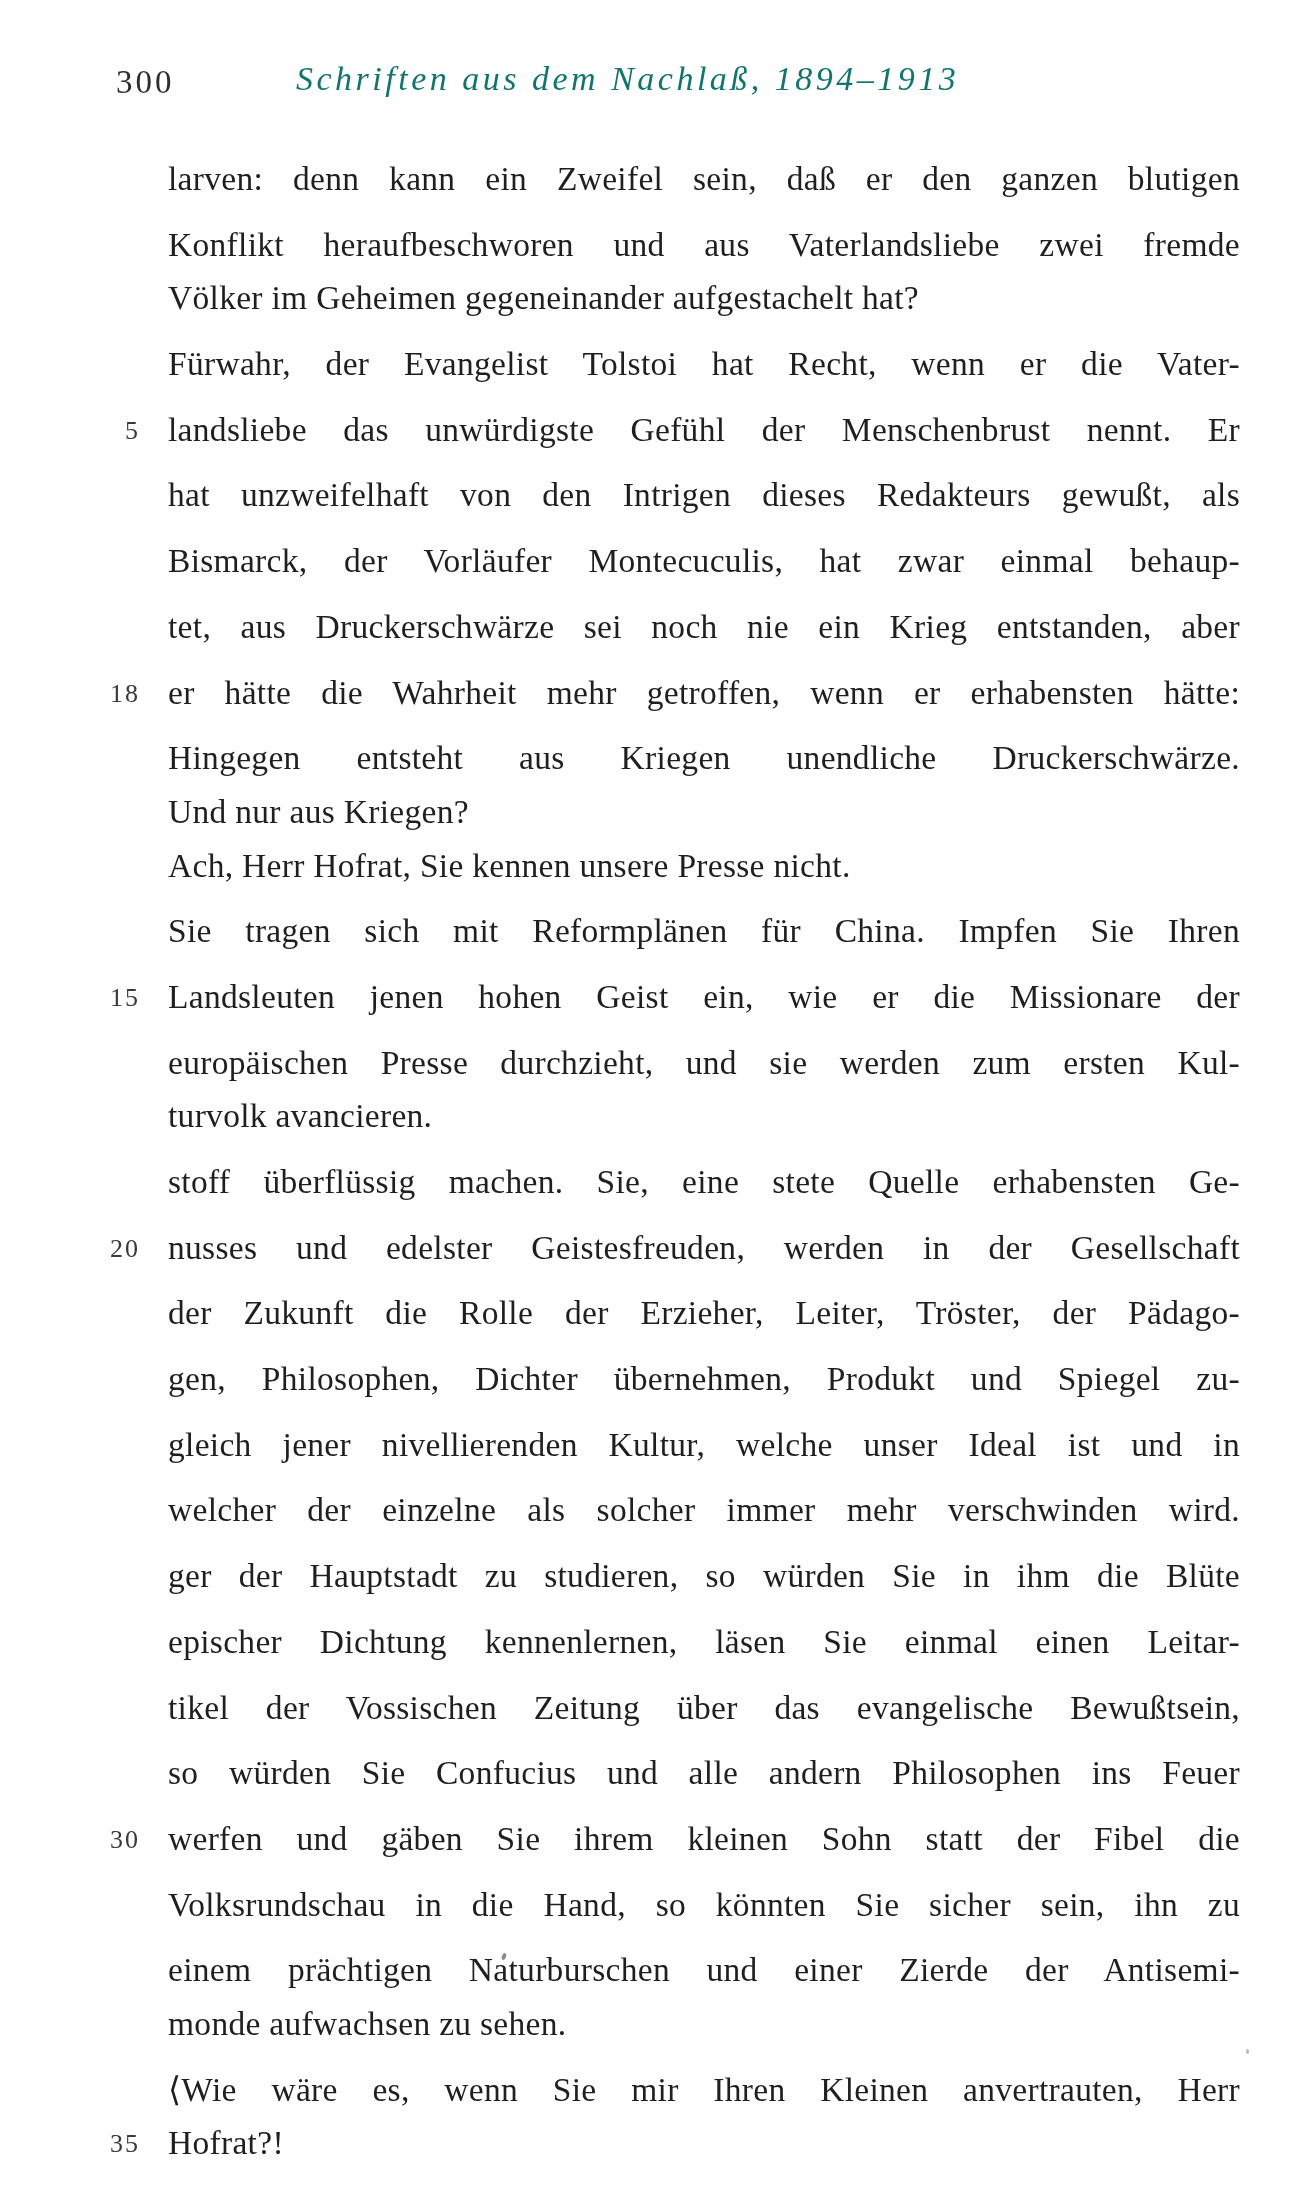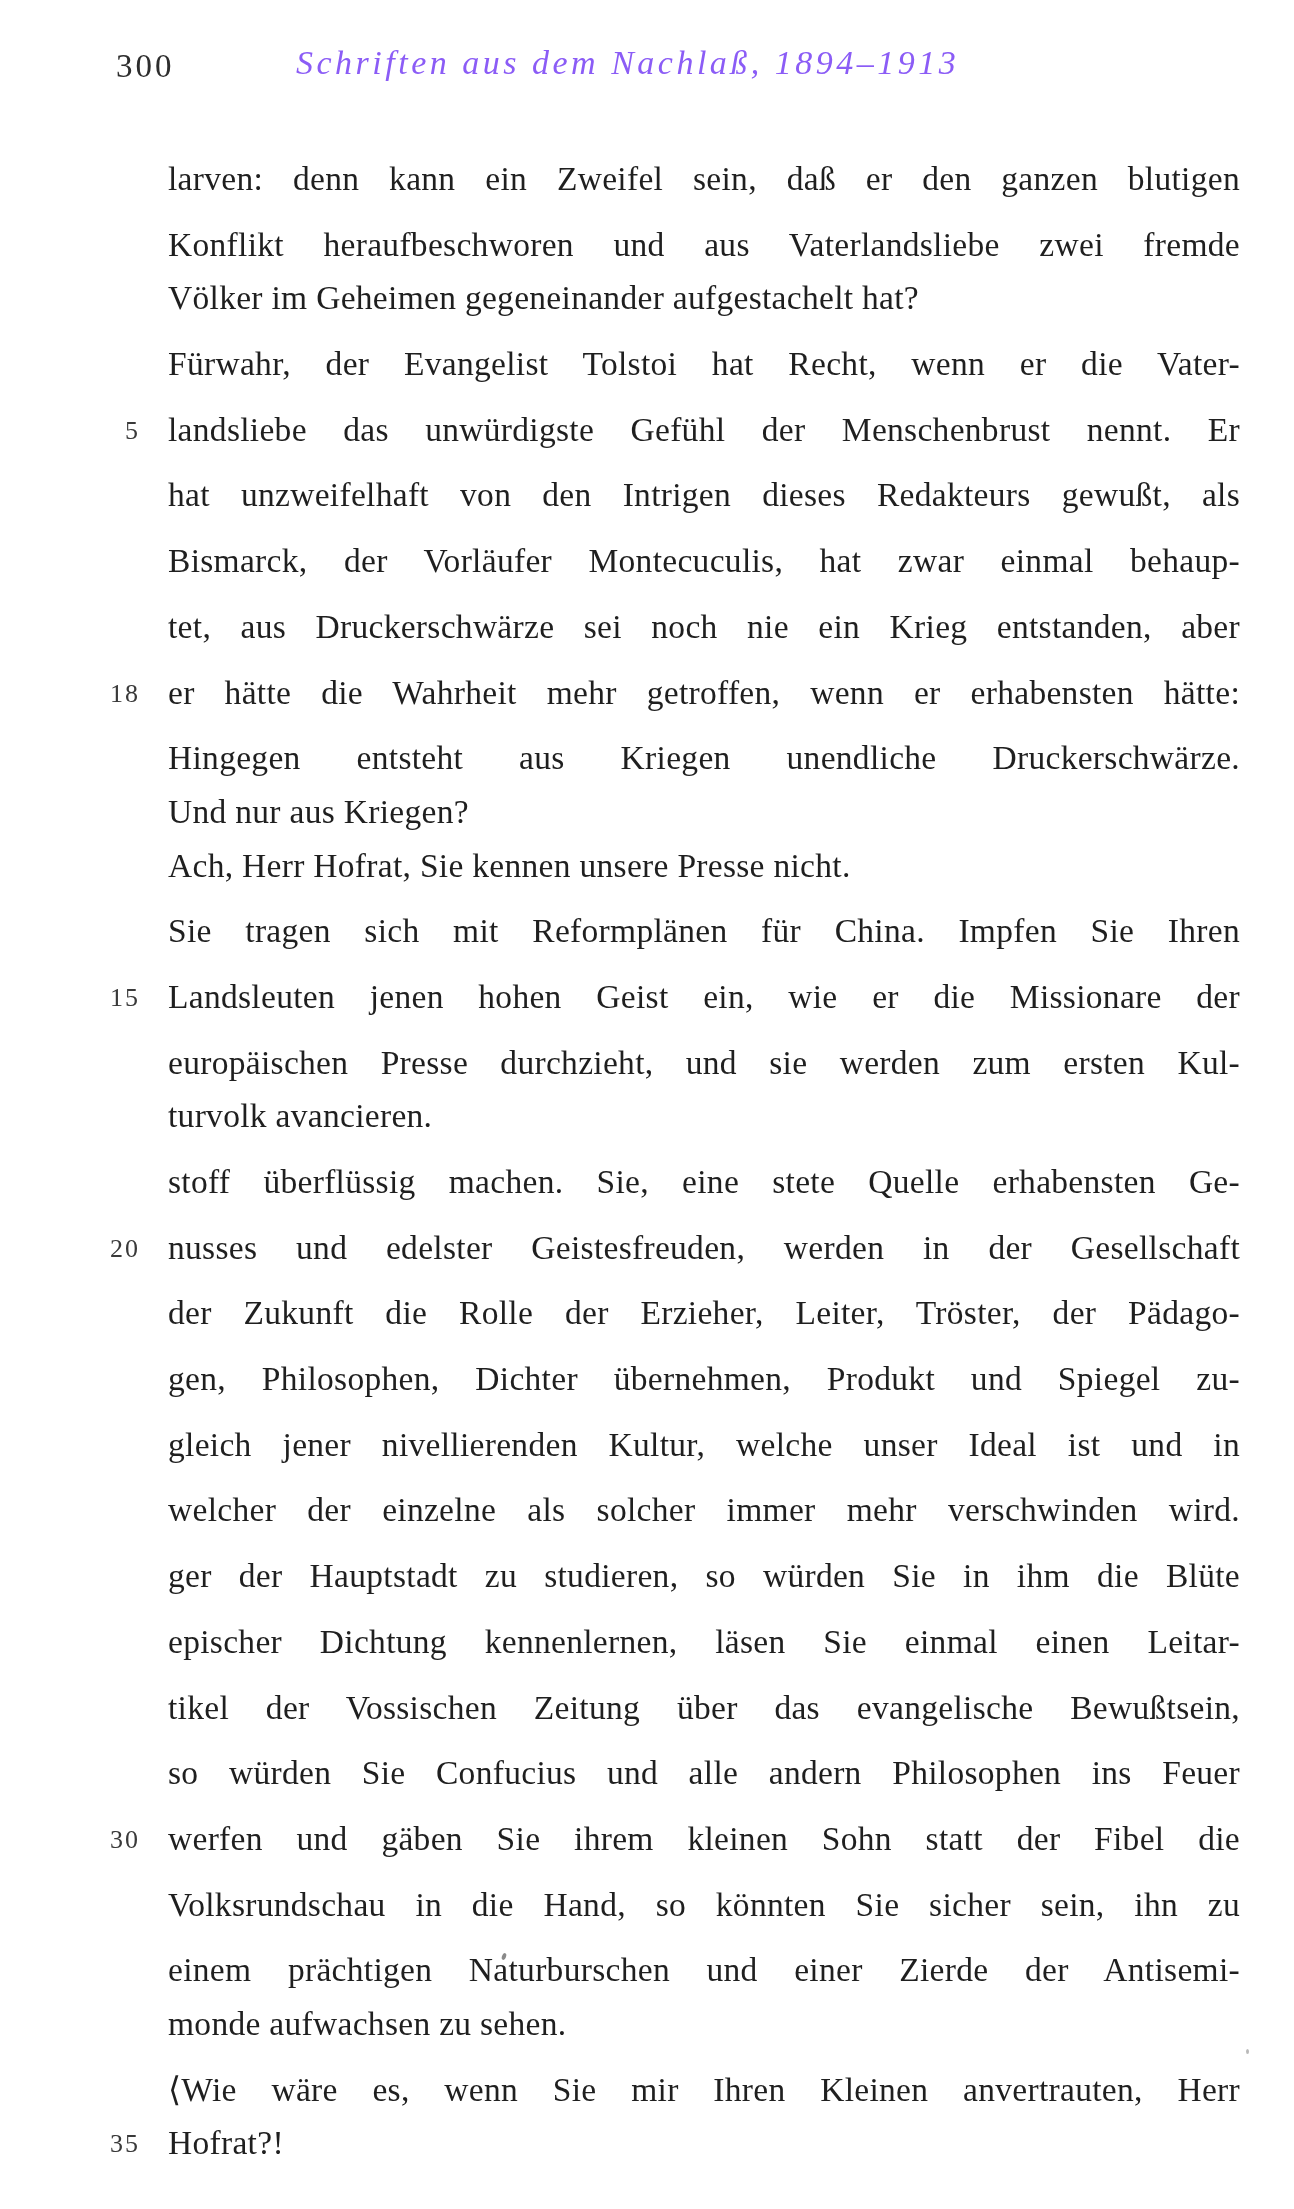--- a/index.html
+++ b/index.html
@@ -12,41 +12,41 @@
     width: 1294px;
     height: 2209px;
     background: #ffffff;
     overflow: hidden;
     font-family: "Liberation Serif", "DejaVu Serif", serif;
     color: #212121;
   }
   
   .running-head {
     position: absolute;
-    top: 44px;
+    top: 60px;
     left: 0;
     width: 100%;
     height: 50px;
   }
   .page-number {
     position: absolute;
     left: 116px;
     top: 4px;
     font-size: 33px;
     letter-spacing: 3px;
     color: #2d2d2d;
   }
   .running-title {
     position: absolute;
     left: 296px;
     top: 0;
     font-size: 34px;
     font-style: italic;
     letter-spacing: 3.5px;
-    color: #8b5cf6;
+    color: #0f766e;
     white-space: nowrap;
   }
   
   .text-block {
     position: absolute;
     left: 168px;
     top: 140px;
     width: 1072px;
   }
   .line {

